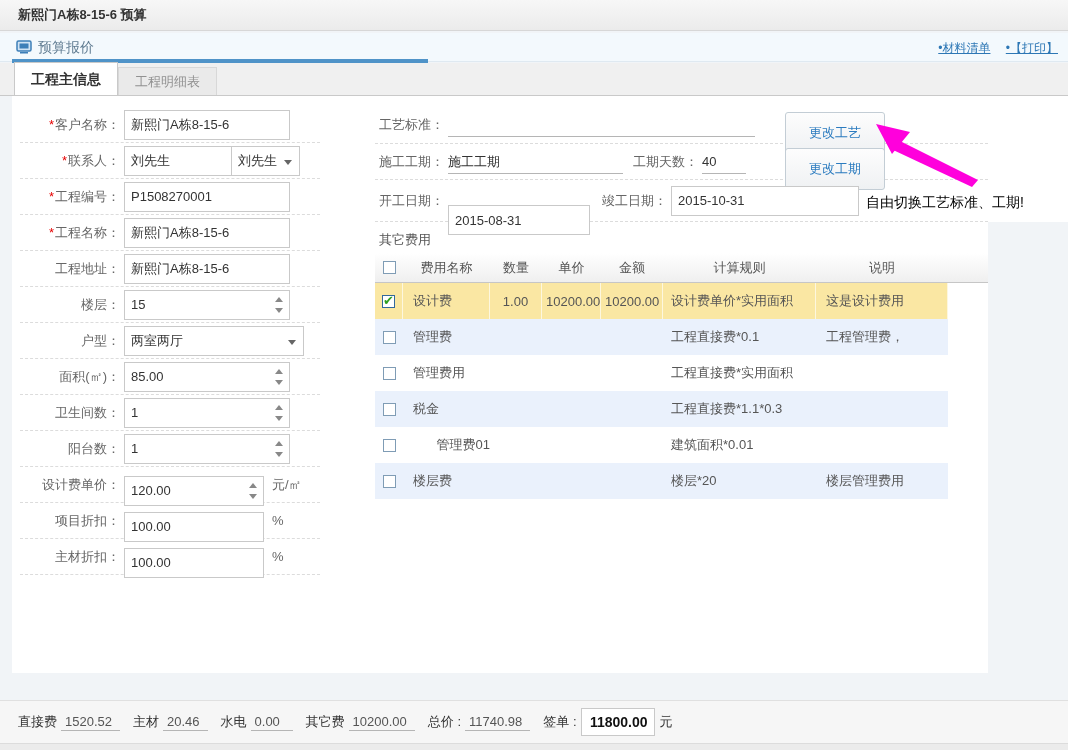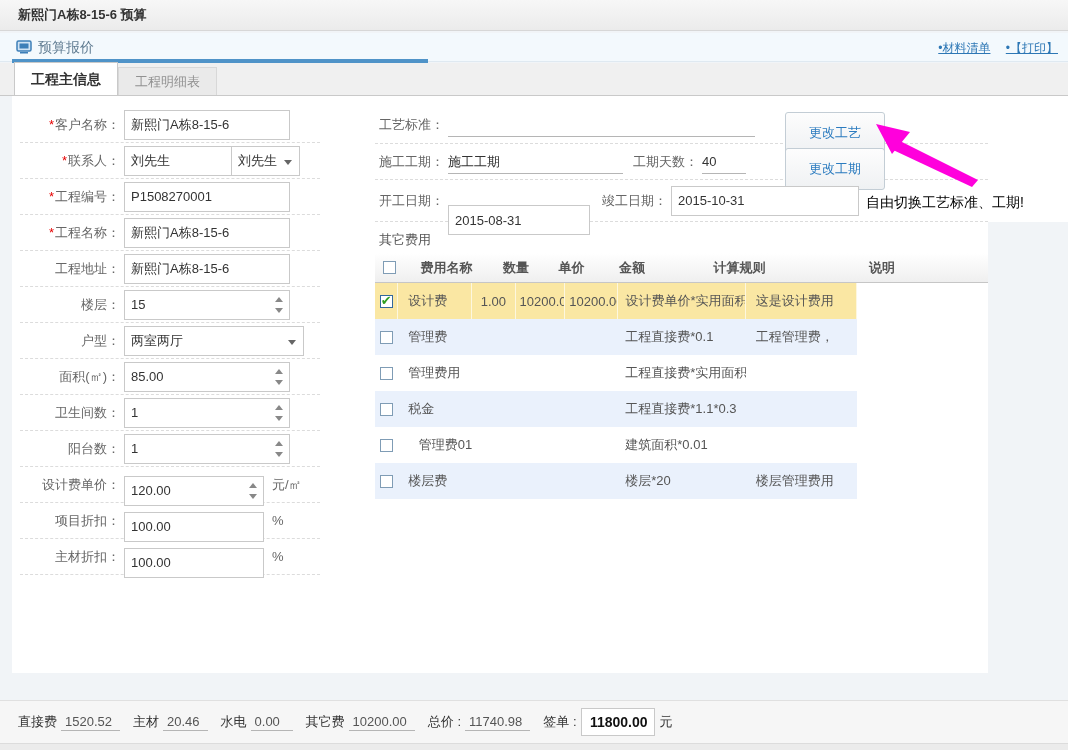--- a/index.html
+++ b/index.html
@@ -60,23 +60,23 @@
   .clabel { color:#666; margin-right:4px; flex:none; }
   .uline { display:inline-block; border-bottom:1px solid #b5b5b5; height:24px; line-height:24px; color:#333; }
   .btn { position:absolute; left:410px; width:100px; height:42px; border:1px solid #c3cdd5; border-radius:3px;
     background:linear-gradient(#fdfdfd,#eff1f3); color:#2b7bbf; font-size:13px; cursor:pointer; font-family:inherit; }
   .dinp { height:30px; border:1px solid #c9c9c9; padding:0 6px; font-size:13px; color:#333; font-family:inherit; }
 
   .fees-title { margin-top:9px; height:22px; color:#555; padding-left:4px; }
 
   
   .thead { width:613px; height:30px; display:flex; align-items:center;
-    background:linear-gradient(#ffffff,#efefef); border-bottom:1px solid #c6c6c6; color:#555; font-weight:bold; }
+    background:linear-gradient(#ffffff,#efefef); border-bottom:1px solid #c6c6c6; color:#555; font-weight:normal; }
   .hcell { text-align:center; }
-  .trow { width:482px; height:36px; display:flex; align-items:center; color:#555; cursor:pointer; }
+  .trow { width:573px; height:36px; display:flex; align-items:center; color:#555; cursor:pointer; }
   .trow.rowsel { background:#fae7a3; }
   .trow.rowsel .tcell { border-right:1px solid rgba(255,255,255,0.65); height:100%; display:flex; align-items:center; }
   .trow.rowalt { background:#eaf1fc; }
   .tcell { overflow:hidden; white-space:nowrap; }
   .c-check { display:flex; justify-content:center; align-items:center; }
   .cb { width:13px; height:13px; border:1px solid #7f9cb5; background:#fff; display:inline-block; position:relative; cursor:pointer; }
   .cb.checked { border-color:#33689c; }
   .cb.checked::after { content:"✔"; position:absolute; left:0px; top:-3px; color:#2f9e1e; font-size:13px; font-weight:bold; }
 
   

